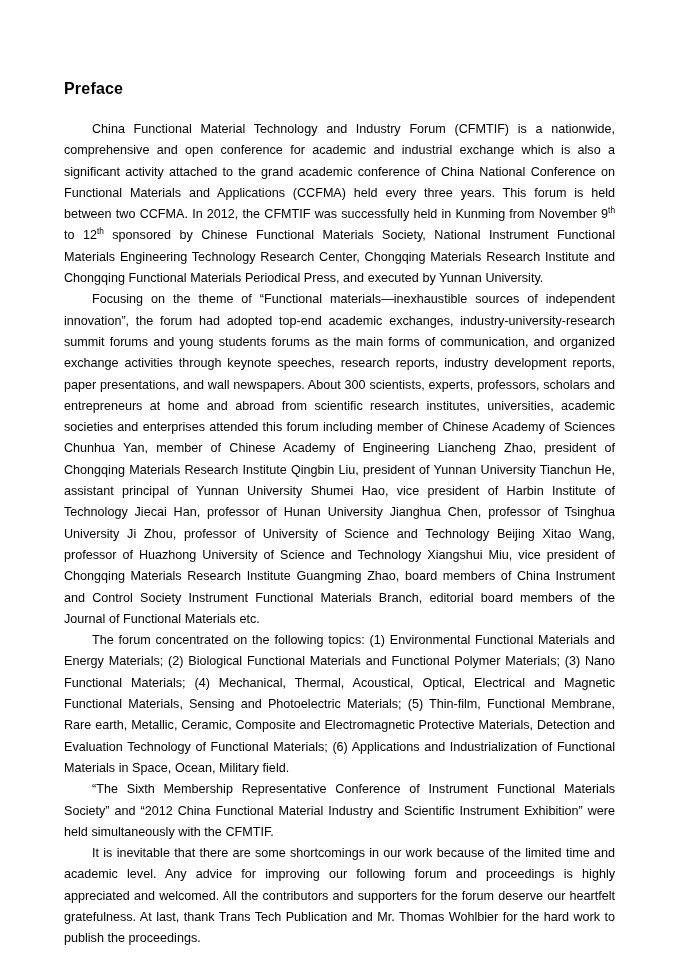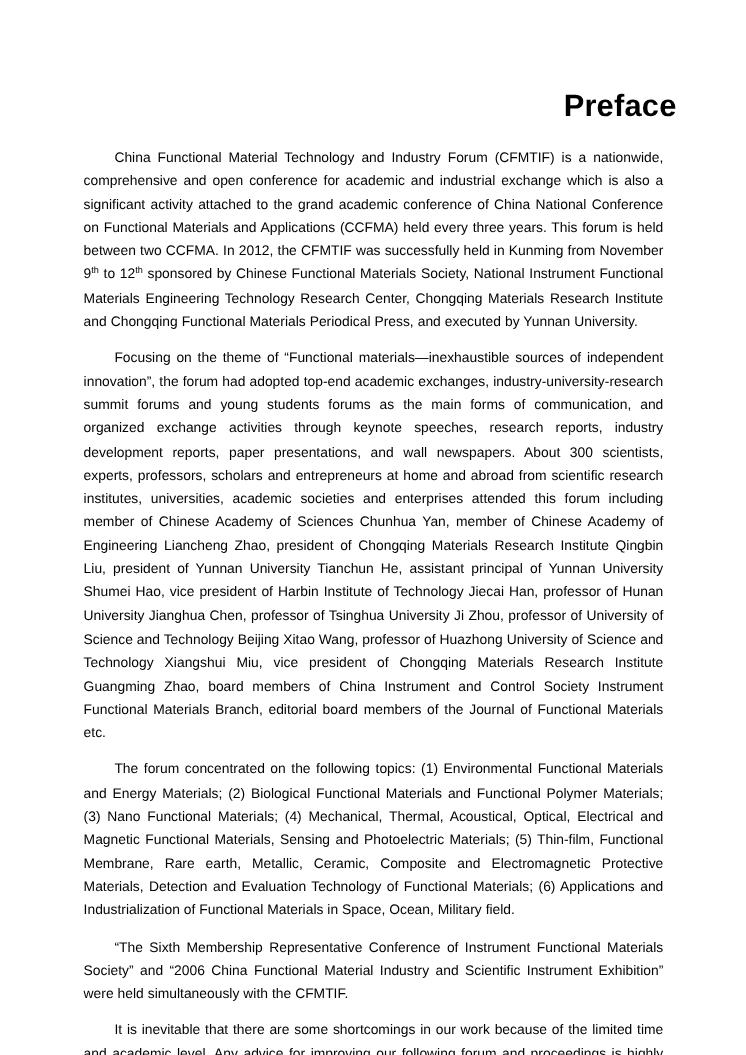--- a/index.html
+++ b/index.html
@@ -21,37 +21,37 @@
     background: #ffffff;
     box-sizing: border-box;
   }
   .content {
     position: absolute;
     left: 64px;
     top: 0;
     width: 551px;
   }
   .doc-title {
-    font-size: 28px;
+    font-size: 16px;
     font-weight: bold;
-    text-align: right;
+    text-align: left;
     margin: 0;
     padding-top: 80px;
     padding-bottom: 0;
     letter-spacing: 0.2px;
   }
   .body-block {
     margin-top: 21px;
   }
   p.para {
     font-size: 12.6px;
     line-height: 21.3px;
     text-align: justify;
     text-justify: inter-word;
-    margin: 12px;
+    margin: 0;
     text-indent: 28px;
     word-spacing: 0.1px;
   }
   sup {
     font-size: 8.3px;
     vertical-align: super;
     line-height: 0;
   }
 </style>
 </head>
@@ -63,21 +63,21 @@
     <h1 class="doc-title">Preface</h1>
 
     <div class="body-block">
 
       <p class="para"><span>China Functional Material Technology and Industry Forum (CFMTIF) is a nationwide, comprehensive and open conference for academic and industrial exchange which is also a significant activity attached to the grand academic conference of China National Conference on Functional Materials and Applications (CCFMA) held every three years. This forum is held between two CCFMA. In 2012, the CFMTIF was successfully held in Kunming from November 9</span><sup>th</sup><span> to 12</span><sup>th</sup><span> sponsored by Chinese Functional Materials Society, National Instrument Functional Materials Engineering Technology Research Center, Chongqing Materials Research Institute and Chongqing Functional Materials Periodical Press, and executed by Yunnan University.</span></p>
 
       <p class="para">Focusing on the theme of “Functional materials—inexhaustible sources of independent innovation”, the forum had adopted top-end academic exchanges, industry-university-research summit forums and young students forums as the main forms of communication, and organized exchange activities through keynote speeches, research reports, industry development reports, paper presentations, and wall newspapers. About 300 scientists, experts, professors, scholars and entrepreneurs at home and abroad from scientific research institutes, universities, academic societies and enterprises attended this forum including member of Chinese Academy of Sciences Chunhua Yan, member of Chinese Academy of Engineering Liancheng Zhao, president of Chongqing Materials Research Institute Qingbin Liu, president of Yunnan University Tianchun He, assistant principal of Yunnan University Shumei Hao, vice president of Harbin Institute of Technology Jiecai Han, professor of Hunan University Jianghua Chen, professor of Tsinghua University Ji Zhou, professor of University of Science and Technology Beijing Xitao Wang, professor of Huazhong University of Science and Technology Xiangshui Miu, vice president of Chongqing Materials Research Institute Guangming Zhao, board members of China Instrument and Control Society Instrument Functional Materials Branch, editorial board members of the Journal of Functional Materials etc.</p>
 
       <p class="para">The forum concentrated on the following topics: (1) Environmental Functional Materials and Energy Materials; (2) Biological Functional Materials and Functional Polymer Materials; (3) Nano Functional Materials; (4) Mechanical, Thermal, Acoustical, Optical, Electrical and Magnetic Functional Materials, Sensing and Photoelectric Materials; (5) Thin-film, Functional Membrane, Rare earth, Metallic, Ceramic, Composite and Electromagnetic Protective Materials, Detection and Evaluation Technology of Functional Materials; (6) Applications and Industrialization of Functional Materials in Space, Ocean, Military field.</p>
 
-      <p class="para">“The Sixth Membership Representative Conference of Instrument Functional Materials Society” and “2006 China Functional Material Industry and Scientific Instrument Exhibition” were held simultaneously with the CFMTIF.</p>
+      <p class="para">“The Sixth Membership Representative Conference of Instrument Functional Materials Society” and “2012 China Functional Material Industry and Scientific Instrument Exhibition” were held simultaneously with the CFMTIF.</p>
 
 
       <p class="para">It is inevitable that there are some shortcomings in our work because of the limited time and academic level. Any advice for improving our following forum and proceedings is highly appreciated and welcomed. All the contributors and supporters for the forum deserve our heartfelt gratefulness. At last, thank Trans Tech Publication and Mr. Thomas Wohlbier for the hard work to publish the proceedings.</p>
 
     </div>
 
   </div>
 </div>
 
 </body></html>

